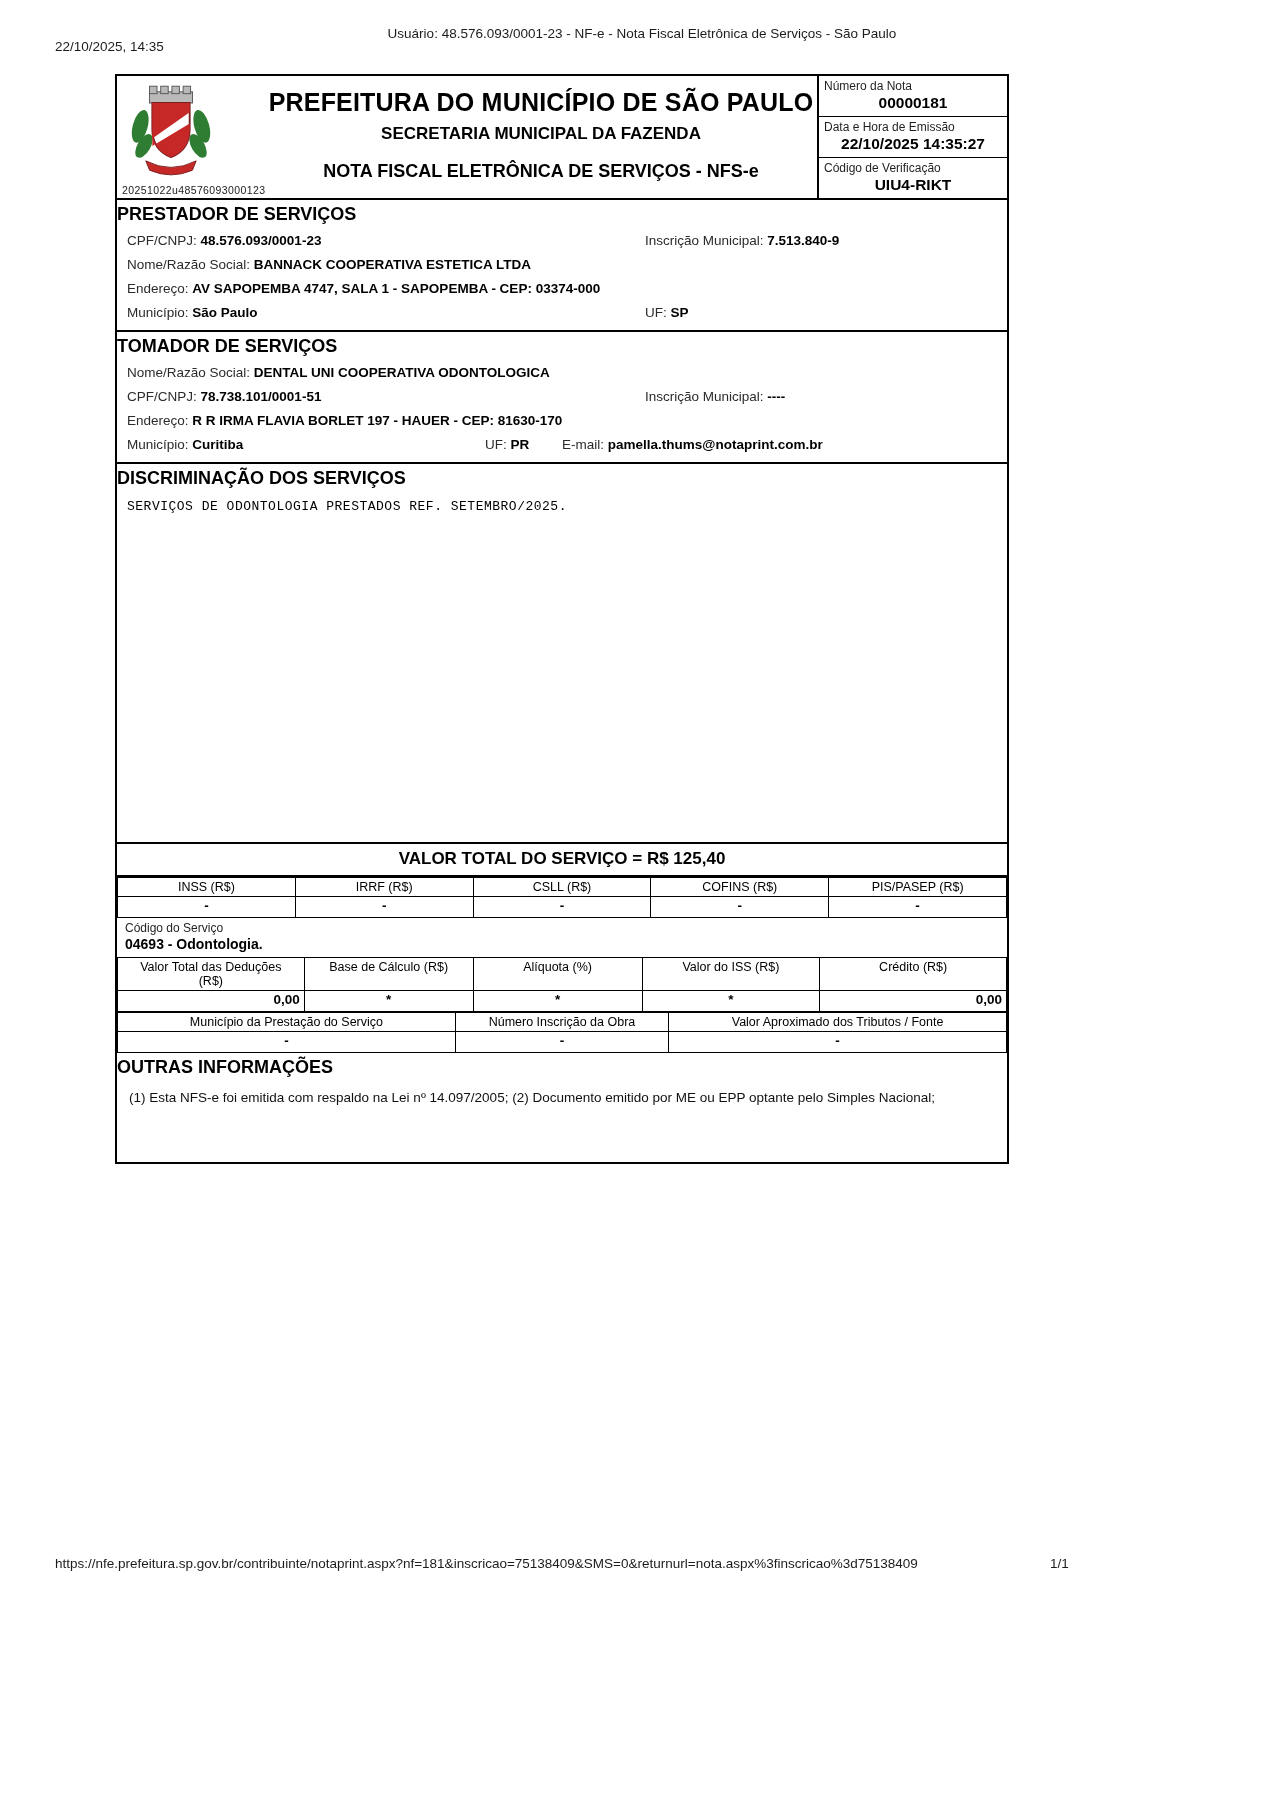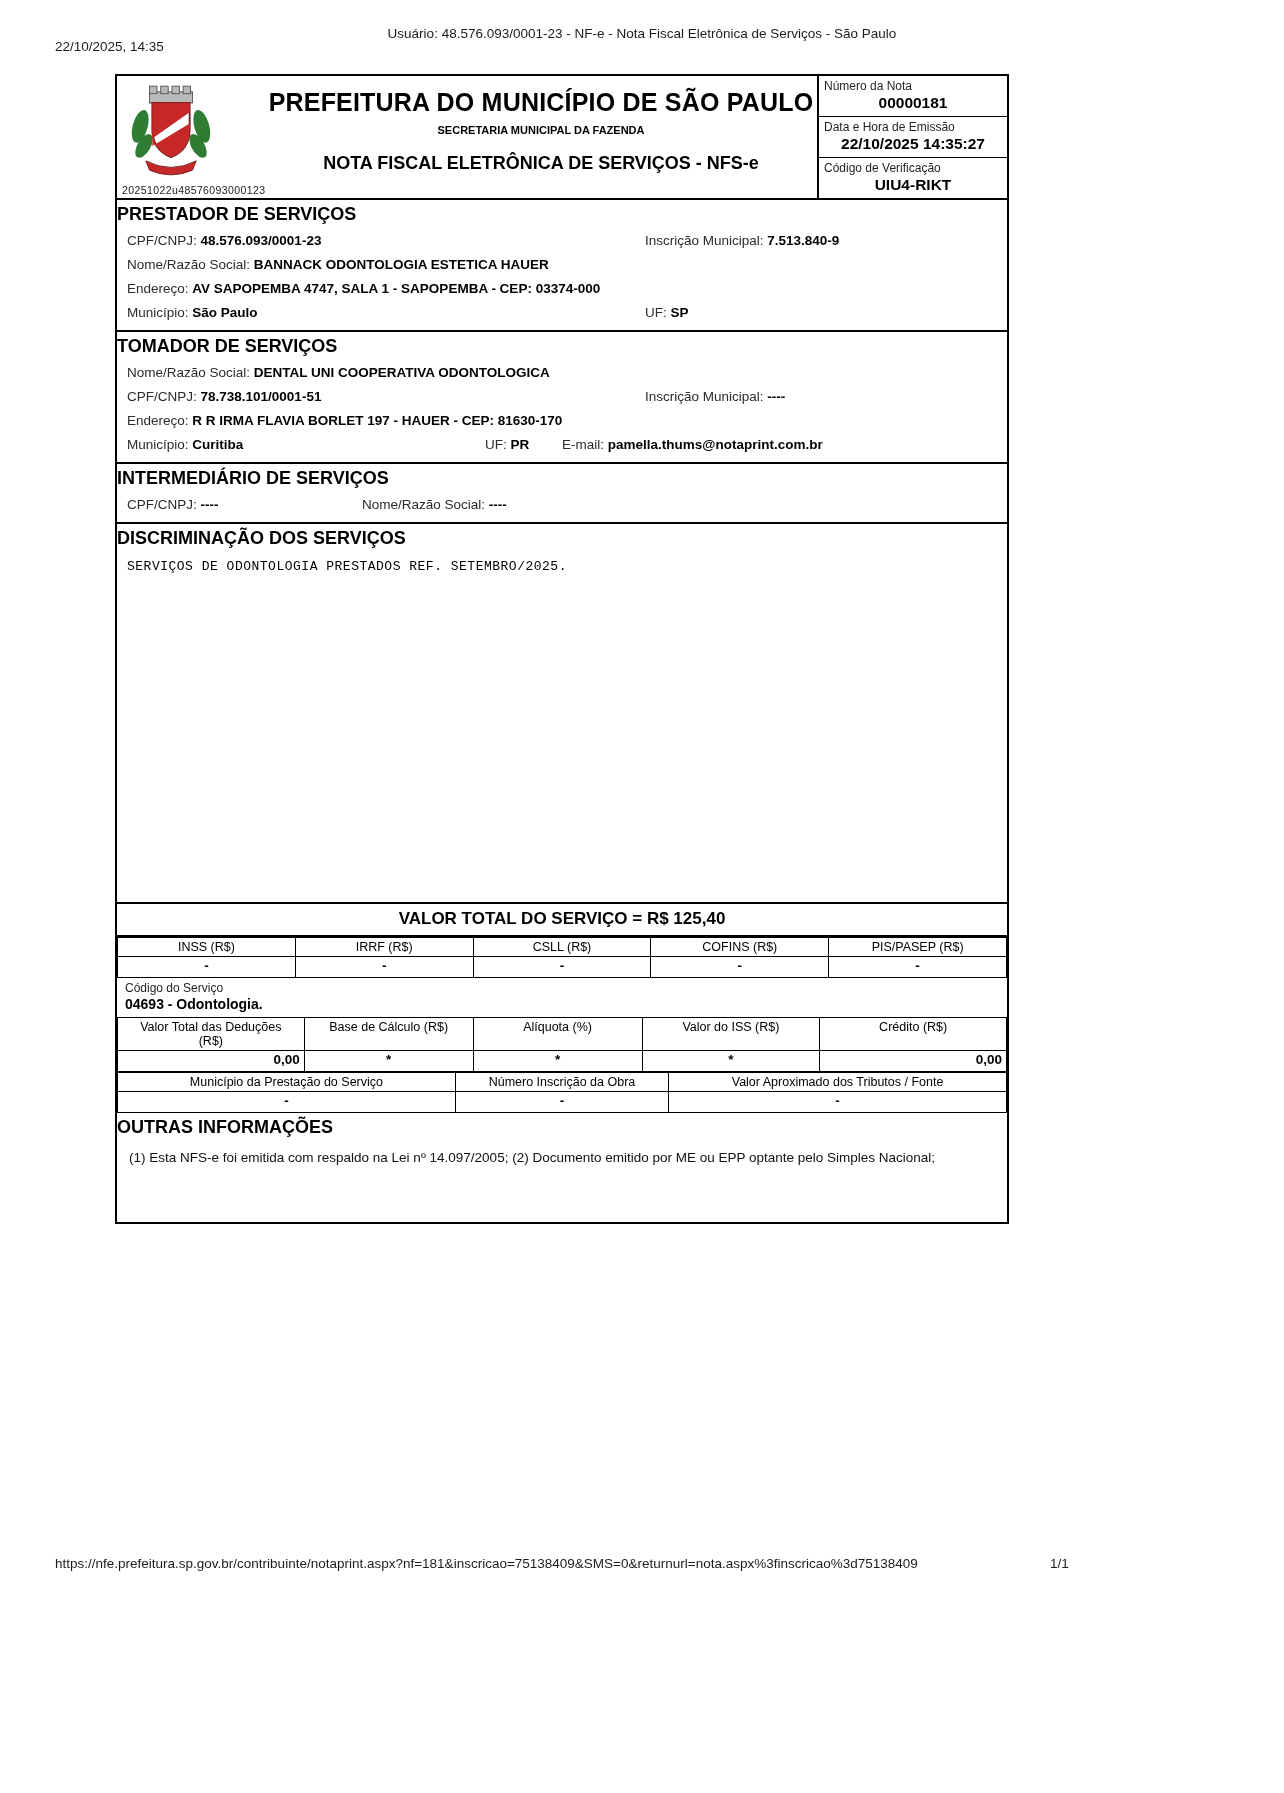--- a/index.html
+++ b/index.html
@@ -19,21 +19,21 @@
 
   
   .doc { position:absolute; left:115px; top:74px; width:894px; border:2px solid #000; background:#fff; }
 
   .doc-header { display:flex; border-bottom:2px solid #000; min-height:122px; position:relative; }
   .logo-cell { width:148px; position:relative; padding:8px 0 14px 12px; }
   .coat { width:84px; height:94px; display:block; }
   .barcode-num { position:absolute; bottom:2px; left:5px; font-size:10.5px; letter-spacing:.4px; color:#222; }
   .title-cell { flex:1; text-align:center; padding-top:12px; }
   .t1 { font-size:25px; font-weight:bold; letter-spacing:.2px; }
-  .t2 { font-size:11px; font-weight:bold; margin-top:7px; }
+  .t2 { font-size:17px; font-weight:bold; margin-top:7px; }
   .t3 { font-size:18px; font-weight:bold; margin-top:17px; }
   .info-cell { width:190px; border-left:2px solid #000; display:flex; flex-direction:column; }
   .info-box { border-bottom:1px solid #000; padding:3px 5px 4px; }
   .info-box:last-child { border-bottom:none; }
   .info-label { font-size:12px; color:#1f1f1f; }
   .info-value { font-size:15.5px; font-weight:bold; text-align:center; margin-top:1px; }
 
   .bt { border-top:2px solid #000; }
   .sec-title { text-align:left; font-weight:bold; font-size:18px; padding:4px 0 3px; }
   .sec-body { padding:1px 0 5px; }
@@ -118,21 +118,21 @@
       <div class="row">
         <span class="lbl">CPF/CNPJ:</span>
         <span class="val">48.576.093/0001-23</span>
         <span class="abs" style="left:528px">
           <span class="lbl">Inscrição Municipal:</span>
           <span class="val">7.513.840-9</span>
         </span>
       </div>
       <div class="row">
         <span class="lbl">Nome/Razão Social:</span>
-        <span class="val">BANNACK ODONTOLOGIA ESTETICA HAUER</span>
+        <span class="val">BANNACK COOPERATIVA ESTETICA LTDA</span>
       </div>
       <div class="row">
         <span class="lbl">Endereço:</span>
         <span class="val">AV SAPOPEMBA 4747, SALA 1 - SAPOPEMBA - CEP: 03374-000</span>
       </div>
       <div class="row">
         <span class="lbl">Município:</span>
         <span class="val">São Paulo</span>
         <span class="abs" style="left:528px">
           <span class="lbl">UF:</span>
@@ -169,33 +169,20 @@
           <span class="val">PR</span>
         </span>
         <span class="abs" style="left:445px">
           <span class="lbl">E-mail:</span>
           <span class="val">pamella.thums@notaprint.com.br</span>
         </span>
       </div>
     </div>
   </section>
 
-  <section class="bt">
-    <div class="sec-title">INTERMEDIÁRIO DE SERVIÇOS</div>
-    <div class="sec-body">
-      <div class="row">
-        <span class="lbl">CPF/CNPJ:</span>
-        <span class="val">----</span>
-        <span class="abs" style="left:245px">
-          <span class="lbl">Nome/Razão Social:</span>
-          <span class="val">----</span>
-        </span>
-      </div>
-    </div>
-  </section>
 
   <section class="bt">
     <div class="sec-title">DISCRIMINAÇÃO DOS SERVIÇOS</div>
     <div class="disc-body">SERVIÇOS DE ODONTOLOGIA PRESTADOS REF. SETEMBRO/2025.</div>
   </section>
 
   <div class="valor-banner">VALOR TOTAL DO SERVIÇO = R$ 125,40</div>
 
   <table class="tax-table">
     <tbody>

